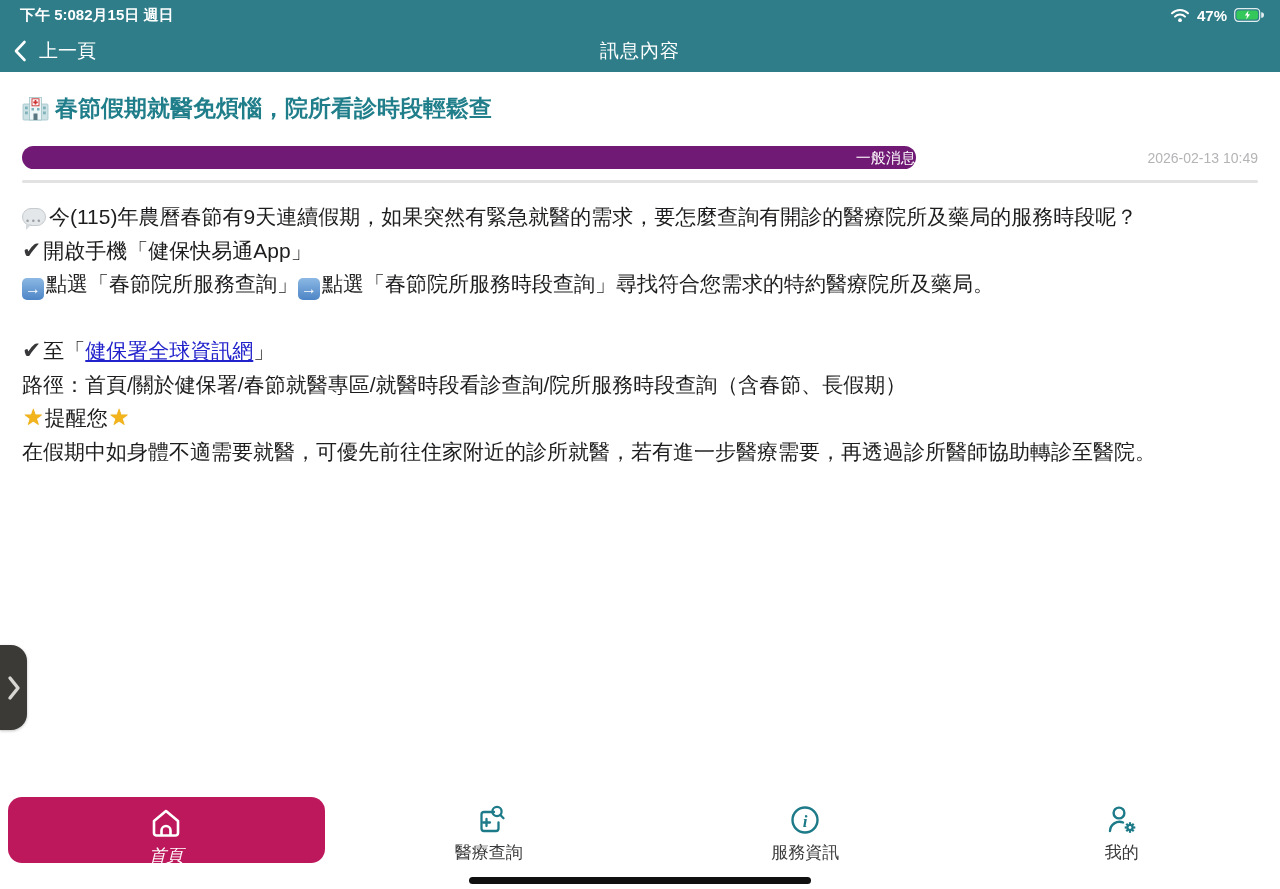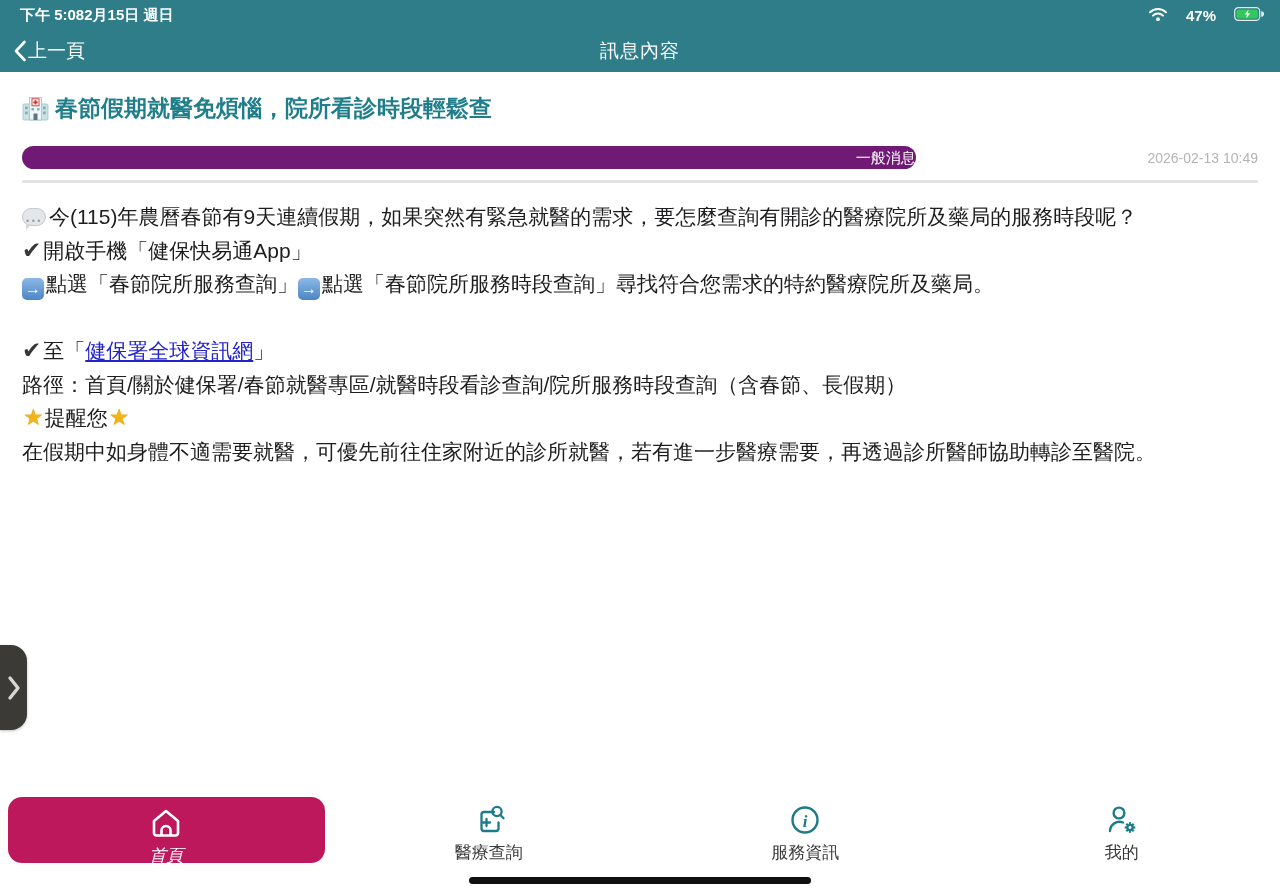--- a/index.html
+++ b/index.html
@@ -9,28 +9,28 @@
     background:#ffffff; position:relative; overflow:hidden;
     -webkit-font-smoothing:antialiased;
   }
   
   .status-bar{
     height:30px; background:#2e7d89; color:#fff;
     display:flex; justify-content:space-between; align-items:center;
     padding:0 16px 0 20px; font-size:15px; font-weight:700;
   }
   .sb-left{ display:flex; align-items:center; }
-  .sb-right{ display:flex; gap:18px; align-items:flex-start; }
+  .sb-right{ display:flex; gap:7px; align-items:center; }
   
   .nav-bar{
     height:42px; background:#2e7d89; color:#fff;
     display:flex; align-items:center; position:relative;
   }
   .back-btn{
-    display:flex; align-items:center; gap:1px; margin-left:13px;
+    display:flex; align-items:center; gap:12px; margin-left:13px;
     font-size:19px; color:#fff; cursor:pointer; background:none; border:none;
     font-family:inherit;
   }
   .nav-title{
     position:absolute; left:50%; transform:translateX(-50%);
     font-size:19px; font-weight:500; letter-spacing:1px;
   }
   
   .content{ padding:0 22px; }
   .msg-title{

